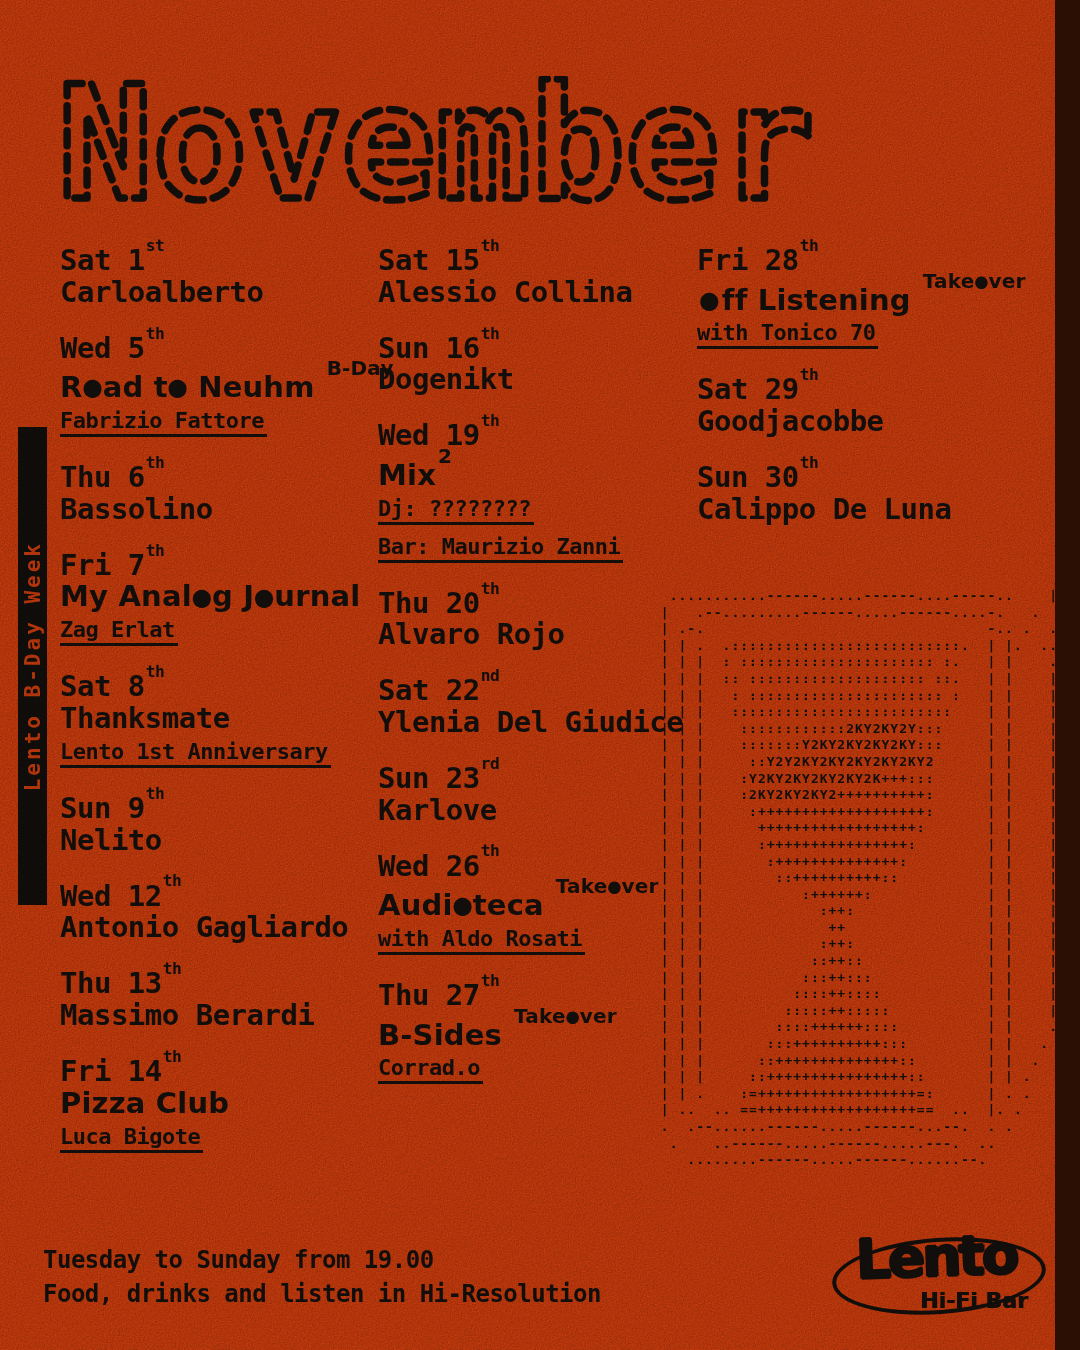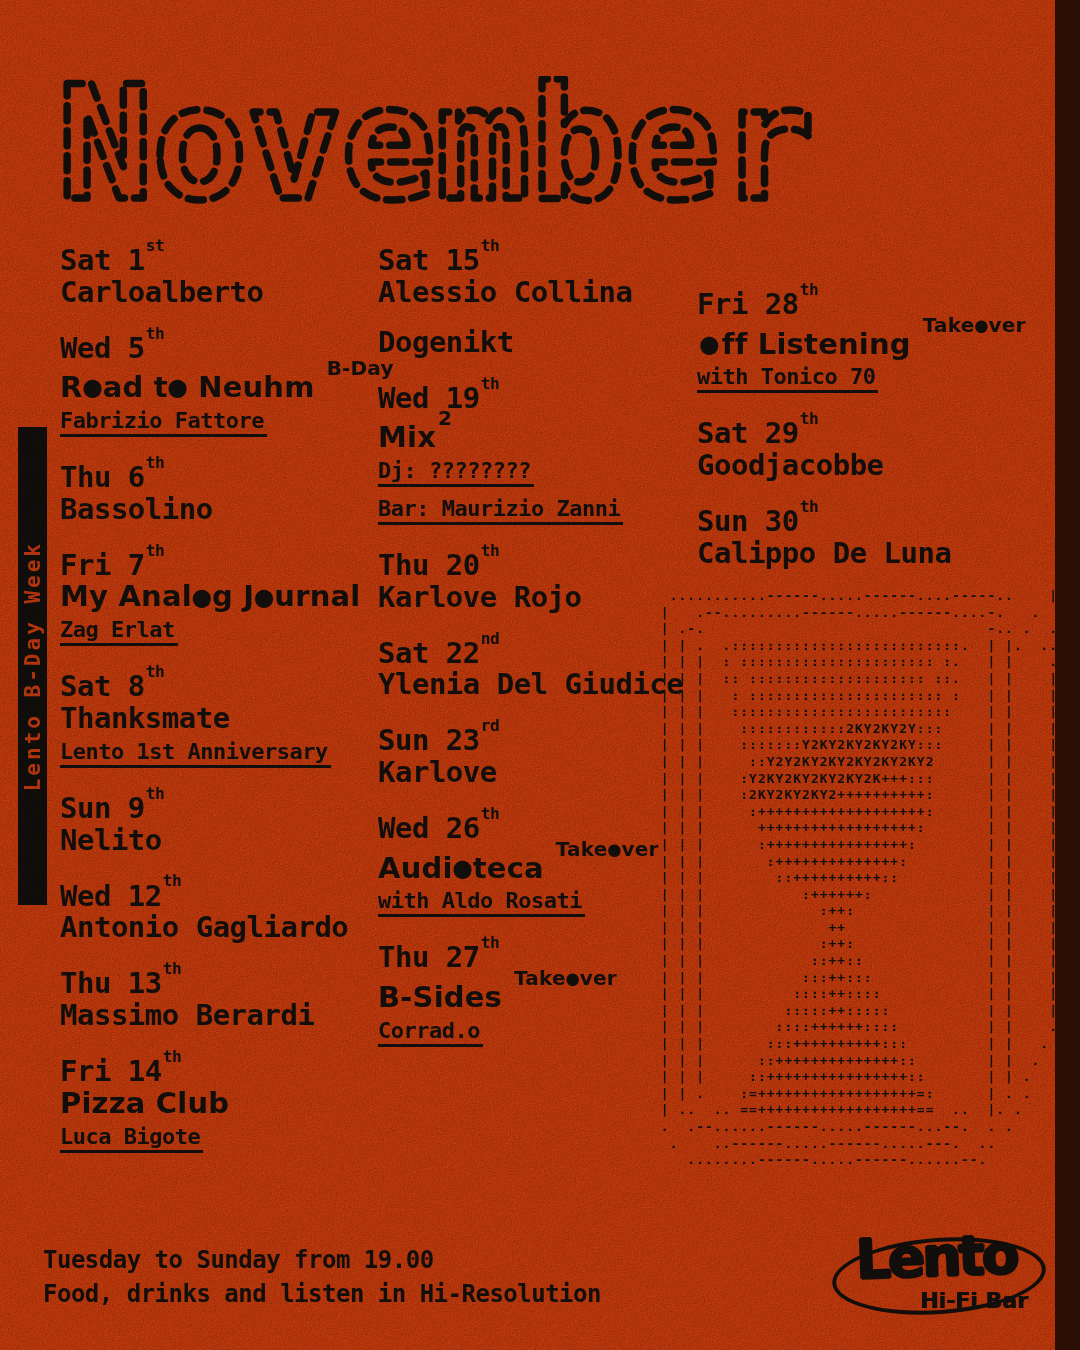--- a/index.html
+++ b/index.html
@@ -15,21 +15,21 @@
     overflow:hidden;
     font-family:"DejaVu Sans Mono",monospace;
     color:var(--ink);
   }
   
   .title-svg{position:absolute;left:50px;top:76px;}
   
   .col{position:absolute;top:238px;}
   .col-1{left:60px;width:322px;}
   .col-2{left:378px;width:322px;}
-  .col-3{left:697px;width:365px;margin-top:44px;}
+  .col-3{left:697px;width:365px;}
   .event{margin-bottom:18px;}
   .date,.name{
     font:700 29px/32px "DejaVu Sans Mono",monospace;
     letter-spacing:-0.5px;
     white-space:nowrap;
   }
   .ord{font-size:0.56em;position:relative;top:-0.5em;margin-left:1px;}
   .name.display{font-family:"DejaVu Sans",sans-serif;font-weight:800;letter-spacing:0.2px;}
   .nsup{font-size:20px;position:relative;top:-11px;margin-left:2px;font-weight:800;text-align:center;}
   .nsup.gap{margin-left:12px;}
@@ -150,31 +150,32 @@
       <div class="name display"><span class="n">Pizza Club</span></div>
     <div class="sub"><span>Luca Bigote</span></div>
       </div>
     </div>
   <div class="col col-2">
       <div class="event">
       <div class="date"><span class="d">Sat 15</span><sup class="ord">th</sup></div>
       <div class="name"><span class="n">Alessio Collina</span></div>
     </div>
       <div class="event">
+      <div class="date"><span class="d">Sun 16</span><sup class="ord">th</sup></div>
       <div class="name"><span class="n">Dogenikt</span></div>
     </div>
       <div class="event">
       <div class="date"><span class="d">Wed 19</span><sup class="ord">th</sup></div>
       <div class="name display"><span class="n">Mix</span><sup class="nsup">2</sup></div>
     <div class="sub"><span>Dj: ????????</span></div>
         <div class="sub"><span>Bar: Maurizio Zanni</span></div>
       </div>
       <div class="event">
       <div class="date"><span class="d">Thu 20</span><sup class="ord">th</sup></div>
-      <div class="name"><span class="n">Karlove Rojo</span></div>
+      <div class="name"><span class="n">Alvaro Rojo</span></div>
     </div>
       <div class="event">
       <div class="date"><span class="d">Sat 22</span><sup class="ord">nd</sup></div>
       <div class="name"><span class="n">Ylenia Del Giudice</span></div>
     </div>
       <div class="event">
       <div class="date"><span class="d">Sun 23</span><sup class="ord">rd</sup></div>
       <div class="name"><span class="n">Karlove</span></div>
     </div>
       <div class="event">

